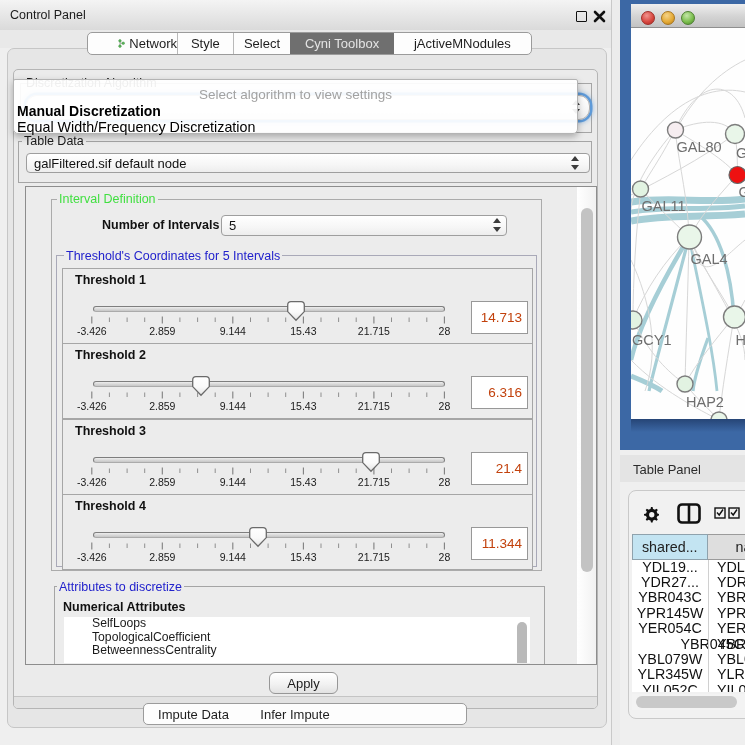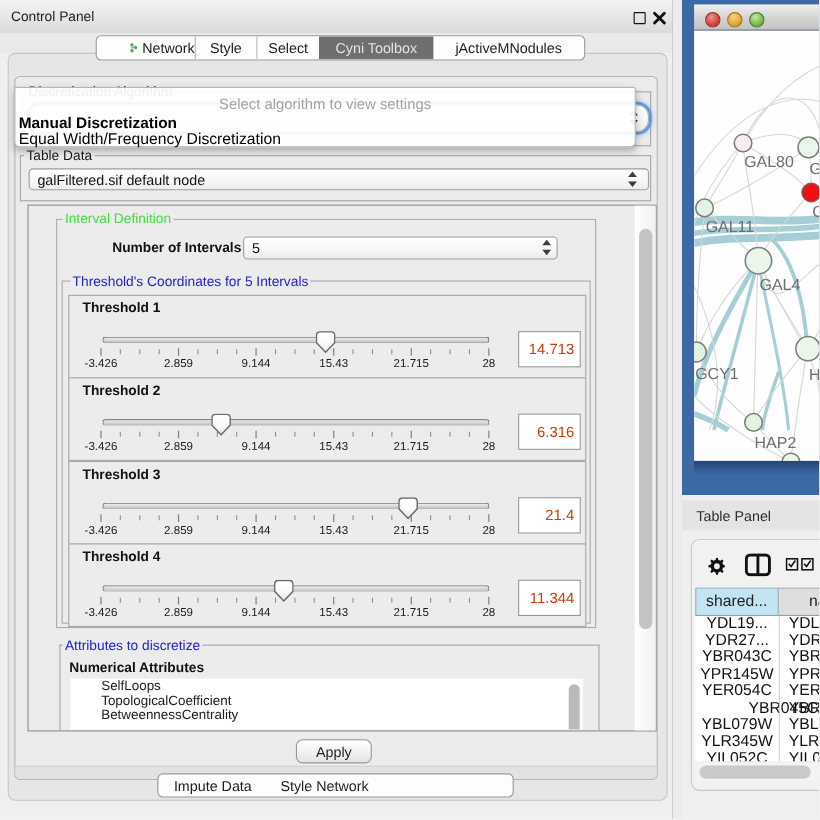--- a/index.html
+++ b/index.html
@@ -331,21 +331,21 @@
     <div>SelfLoops</div>
     <div>TopologicalCoefficient</div>
     <div>BetweennessCentrality</div>
   </div>
   <div class="abs" id="listthumb"></div>
   <div class="abs" id="applybtn">Apply</div>
 
   <div class="abs" id="botband"></div>
   <div class="seg" id="bottabs">
     <div class="s" style="width:99px;">Impute Data</div>
-    <div class="s" style="width:104px;">Style Network</div>
+    <div class="s" style="width:104px;">Infer Impute</div>
   </div>
 
   <div class="abs" id="popup">
     <div class="hint">Select algorithm to view settings</div>
     <div class="i1">Manual Discretization</div>
     <div class="i2">Equal Width/Frequency Discretization</div>
   </div>
 
   <div class="abs" id="leftborder"></div>
   <svg class="abs" style="left:613px;top:367px;" width="7" height="9" viewBox="0 0 7 9">

